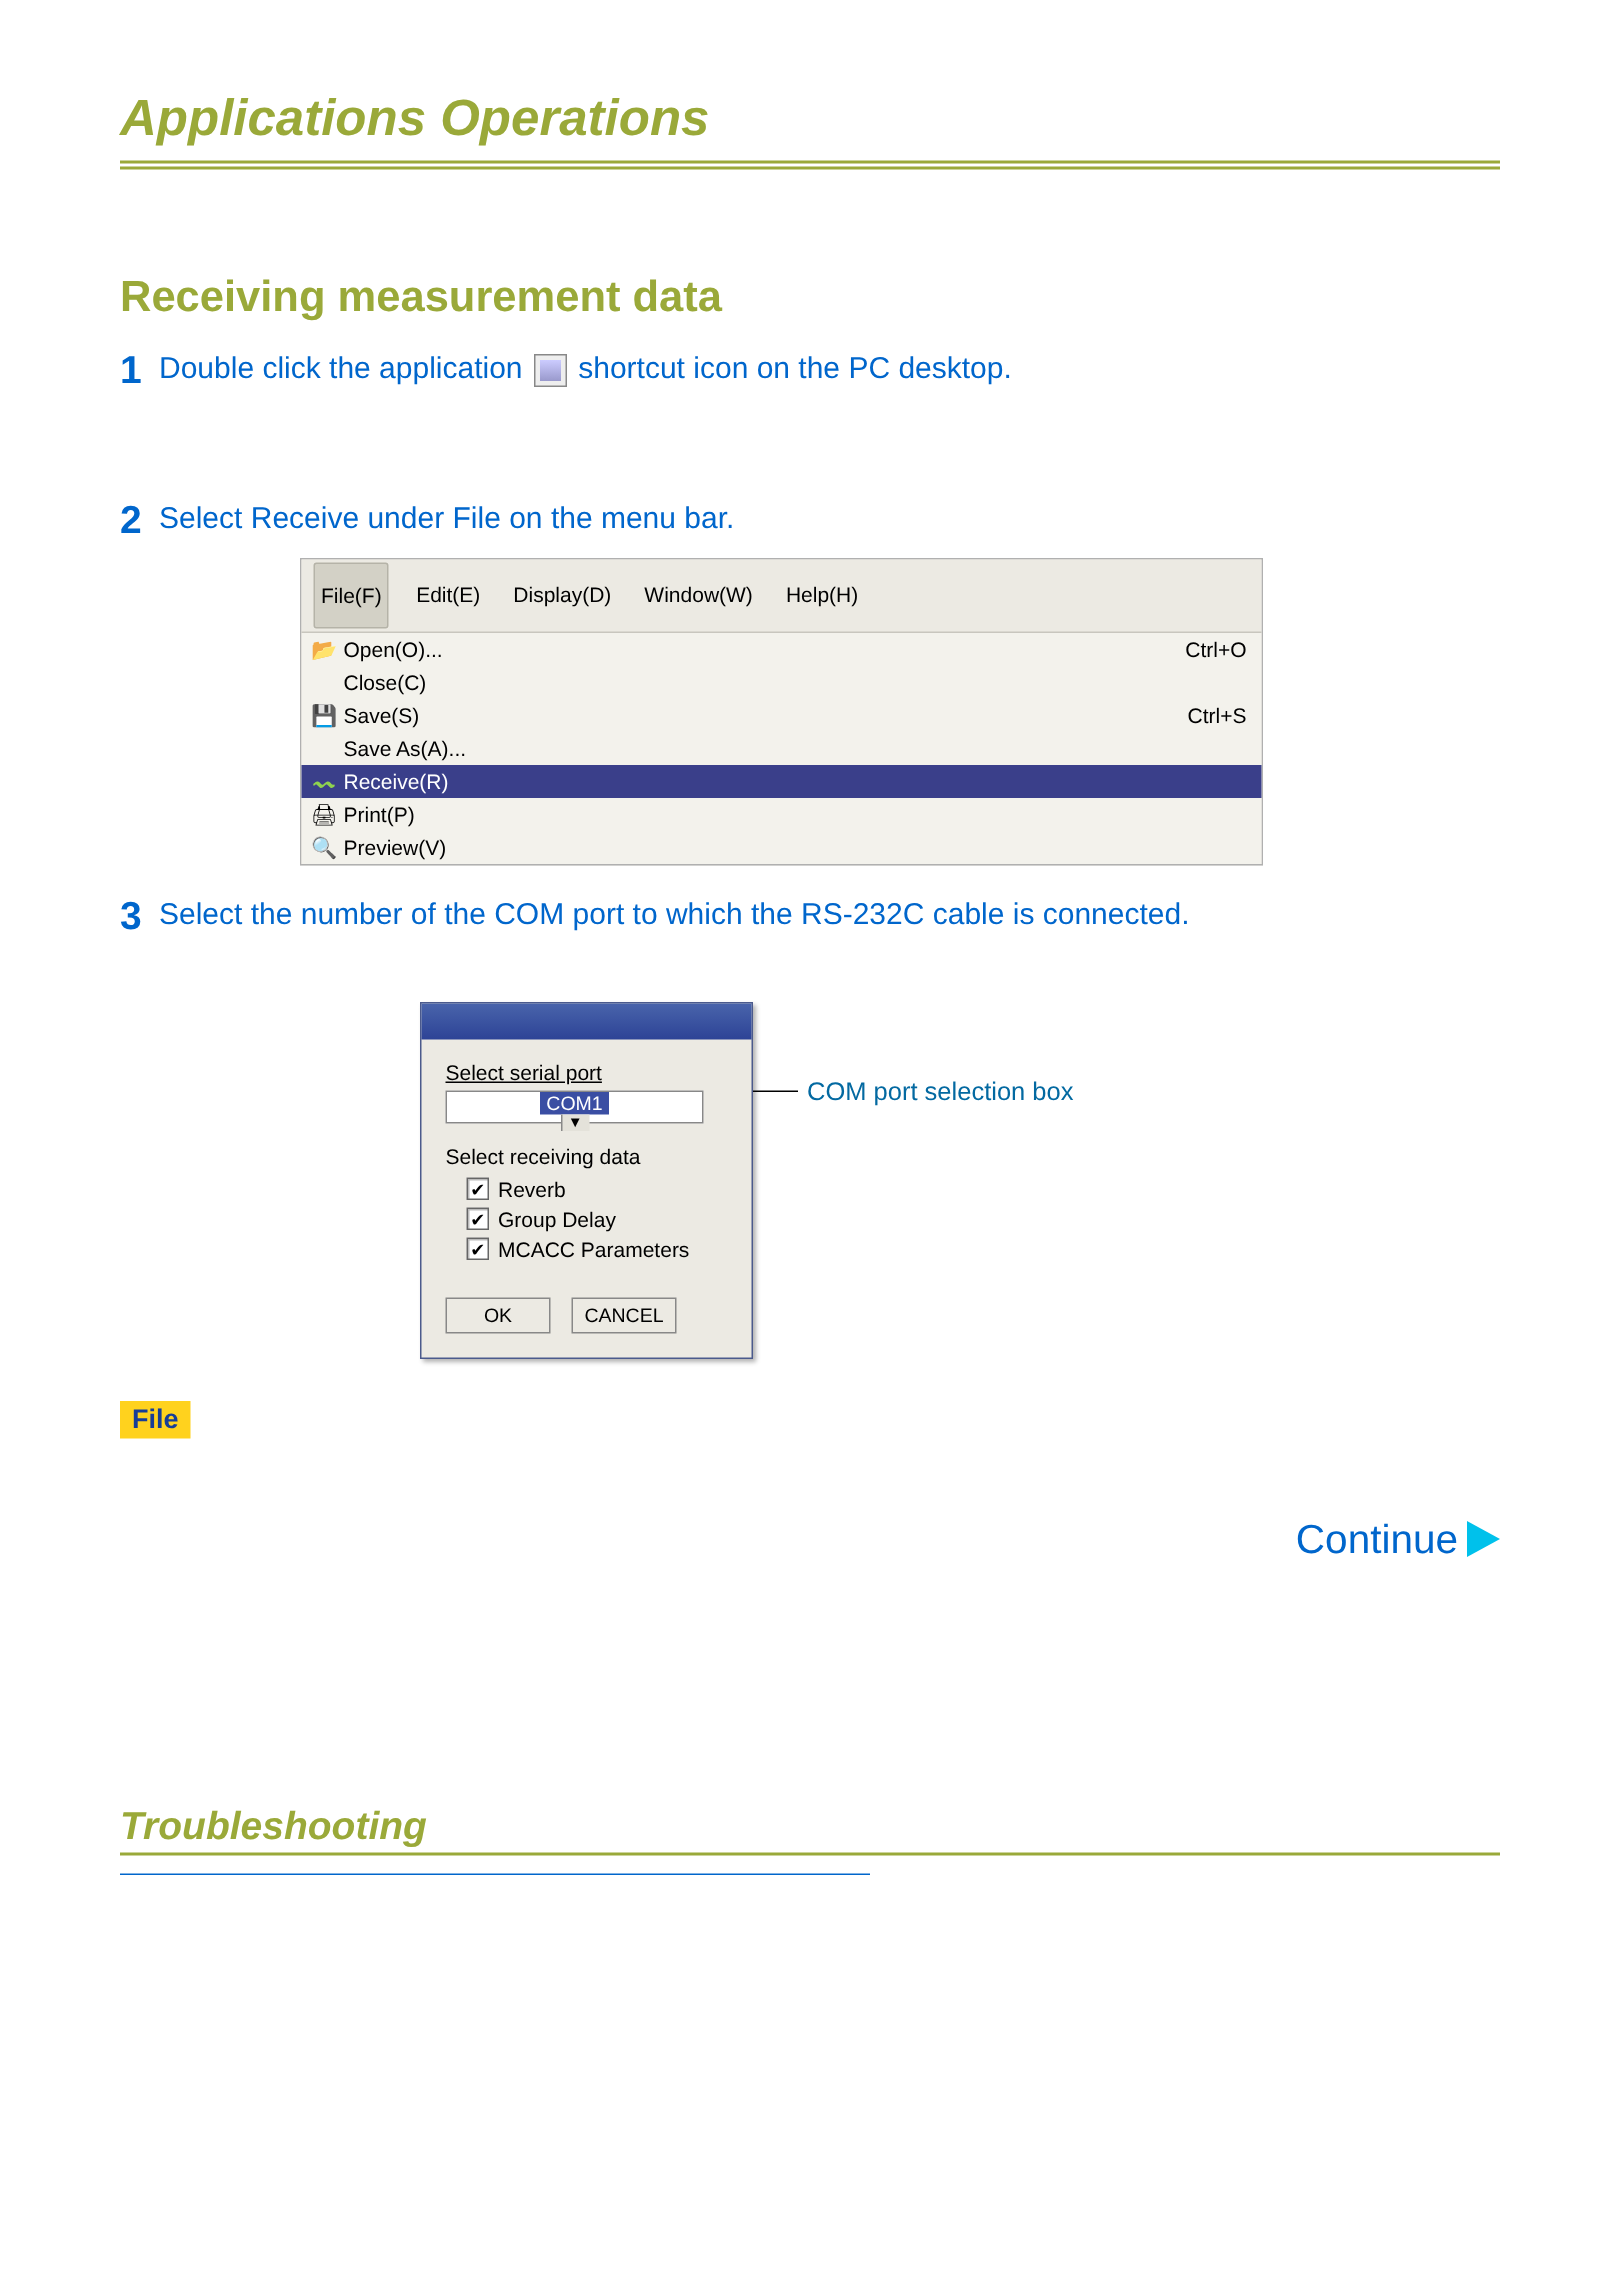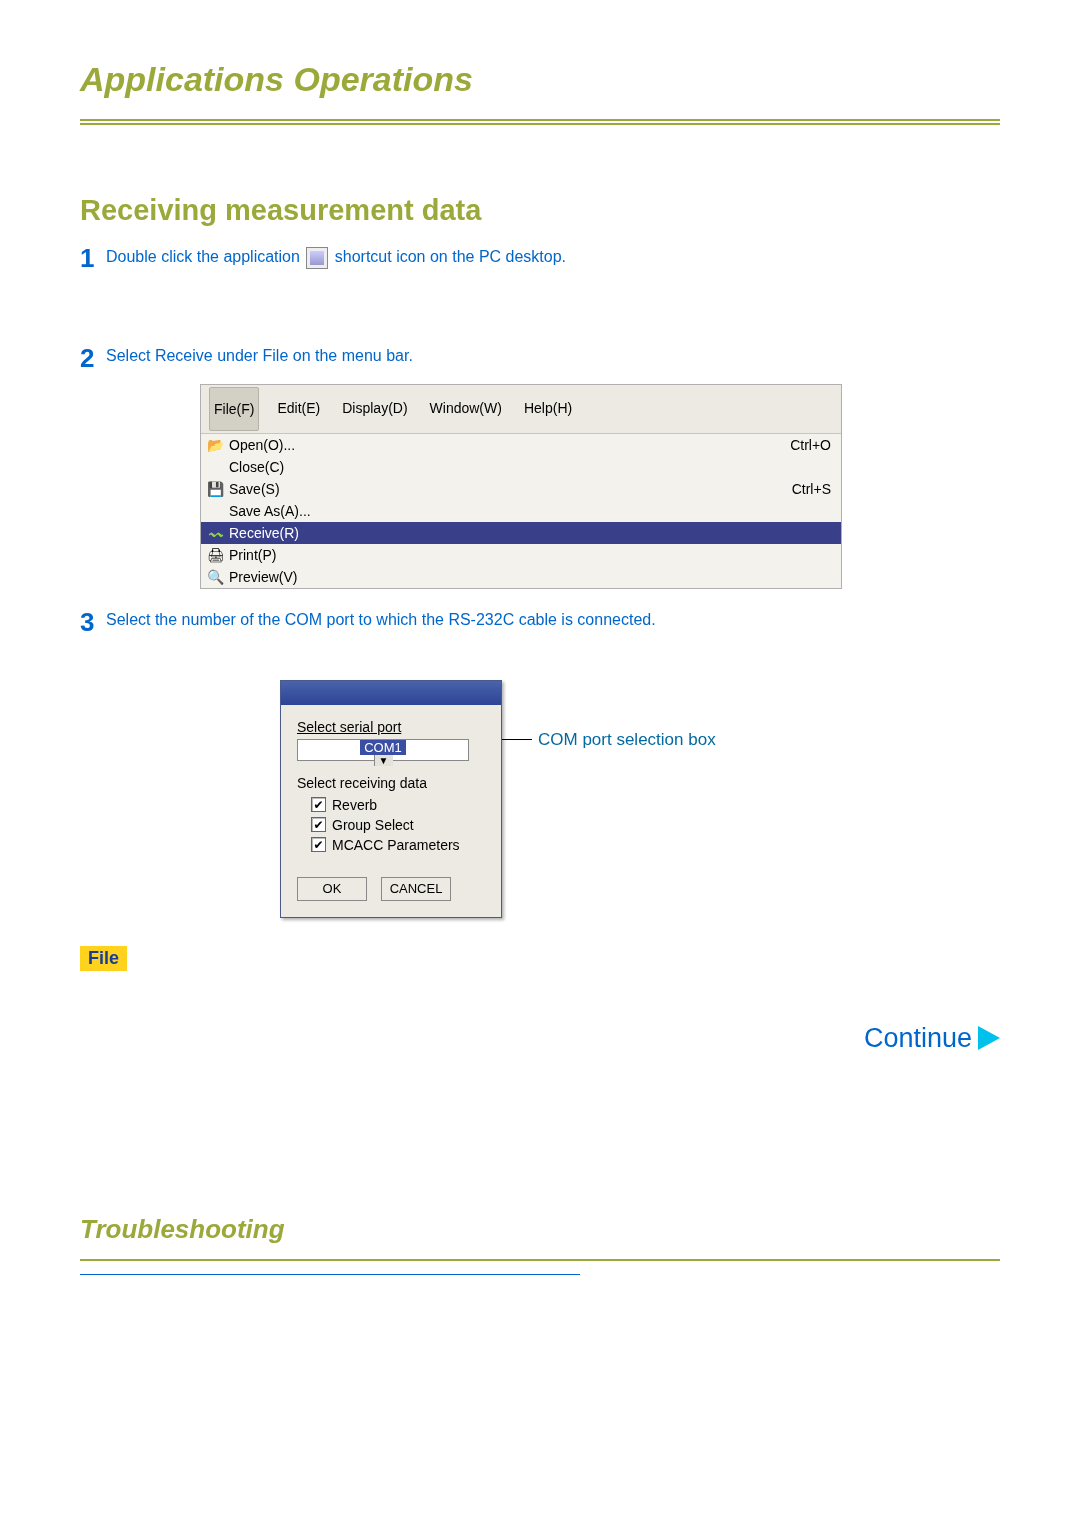--- a/index.html
+++ b/index.html
@@ -11,21 +11,21 @@
   }
   .page {
     padding: 60px 80px 40px 80px;
   }
   .section-title {
     color: #9aa939;
     font-style: italic;
     font-weight: bold;
     font-size: 34px;
     border-bottom: 6px double #9aa939;
-    padding-bottom: 20px;
+    padding-bottom: 8px;
     margin-bottom: 14px;
   }
   .body-text {
     color: #333;
     font-size: 18px;
     line-height: 1.4;
   }
   .subtitle {
     color: #9aa939;
     font-weight: bold;
@@ -40,21 +40,21 @@
   }
   .step-num {
     color: #0066cc;
     font-size: 26px;
     font-weight: bold;
     width: 26px;
     flex-shrink: 0;
   }
   .step-text {
     color: #0066cc;
-    font-size: 16px;
+    font-size: 20px;
     padding-top: 4px;
   }
   .step-sub {
     margin-left: 26px;
     font-size: 16px;
     color: #333;
     line-height: 1.35;
   }
   .icon-inline {
     display: inline-block;
@@ -253,21 +253,21 @@
     border-bottom: 12px solid transparent;
     border-left: 22px solid #00c1eb;
   }
   .troubleshooting {
     color: #9aa939;
     font-style: italic;
     font-weight: bold;
     font-size: 26px;
     border-bottom: 2px solid #9aa939;
     margin-top: 160px;
-    padding-bottom: 14px;
+    padding-bottom: 2px;
   }
   .blue-under {
     border-bottom: 1px solid #0066cc;
     display:inline-block;
     width:500px;
     height:1px;
     margin-top:8px;
   }
 </style>
 </head>
@@ -358,21 +358,21 @@
           <span class="ctext">COM1</span>
           <span class="cbtn">▼</span>
         </div>
         <span class="dlabel" style="text-decoration:none;">Select receiving data</span>
         <div class="chk-row">
           <span class="chk">✔</span>
           <span>Reverb</span>
         </div>
         <div class="chk-row">
           <span class="chk">✔</span>
-          <span>Group Select</span>
+          <span>Group Delay</span>
         </div>
         <div class="chk-row">
           <span class="chk">✔</span>
           <span>MCACC Parameters</span>
         </div>
         <div class="dbtns">
           <div class="dbtn">OK</div>
           <div class="dbtn">CANCEL</div>
         </div>
       </div>

